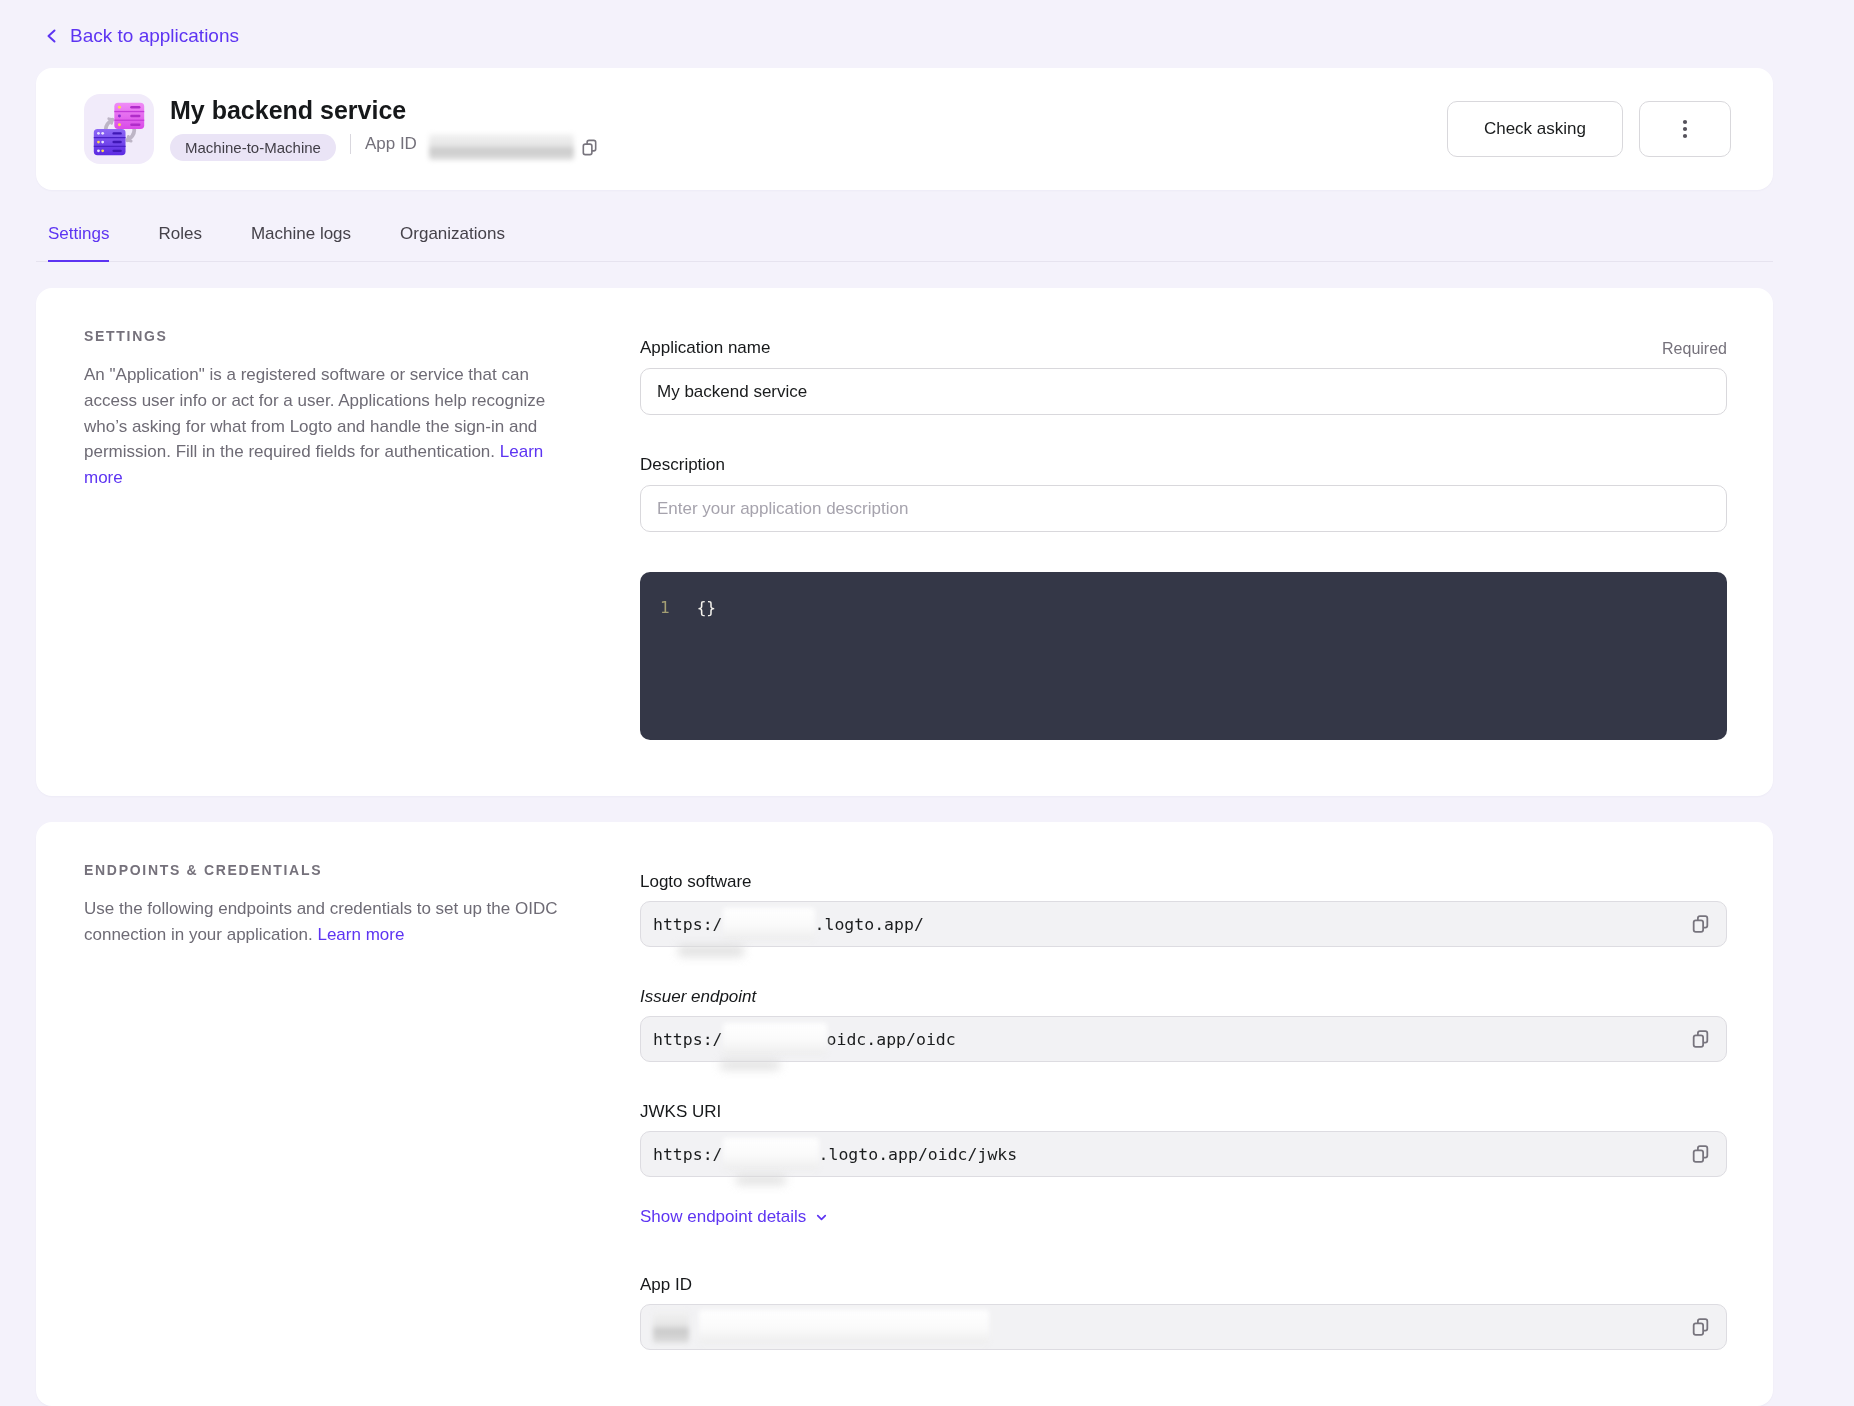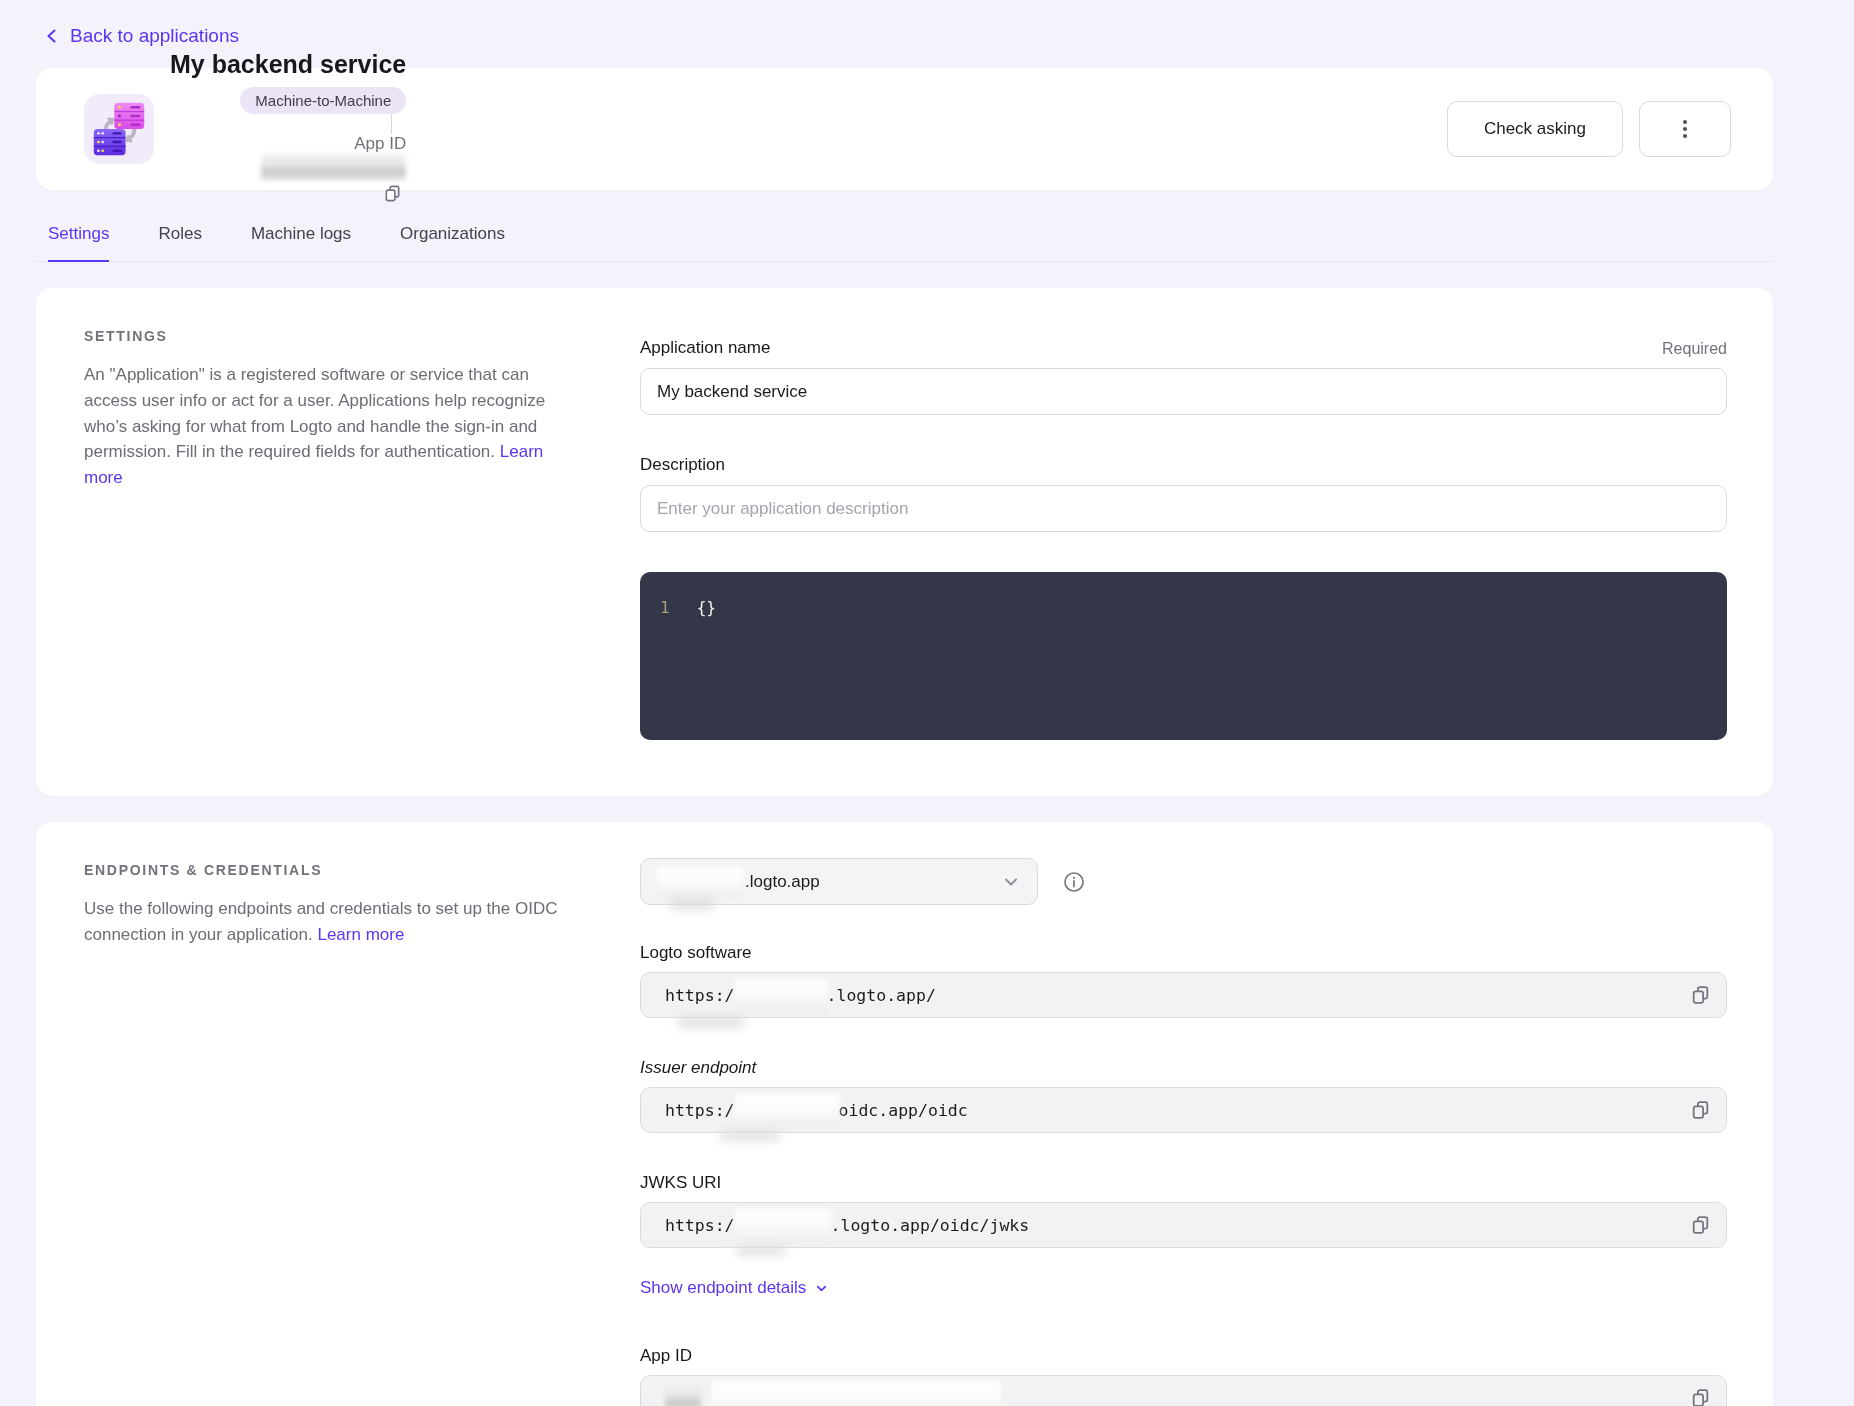--- a/index.html
+++ b/index.html
@@ -13,21 +13,21 @@
 
   
   .card { background:#fff; border-radius:16px; box-shadow:0 1px 2px rgba(40,30,80,0.03); }
 
   
   .header-card { margin-top:18px; height:122px; display:flex; align-items:center; padding:0 42px 0 48px; }
   .app-logo { width:70px; height:70px; border-radius:16px; background:#f1ebfa; flex-shrink:0;
               display:flex; align-items:center; justify-content:center; margin-right:16px; }
   .header-info { display:flex; flex-direction:column; gap:9px; }
   .app-title { font-size:25px; font-weight:700; color:#16181a; line-height:1.1; }
-  .meta-row { display:flex; align-items:flex-end;flex-direction:column; }
+  .meta-row { display:flex; align-items:flex-start; }
   .badge { background:#eae4f6; color:#403d46; font-size:15px; padding:5px 15px; border-radius:15px; }
   .meta-divider { width:1px; height:20px; background:#d9d7de; margin:0 14px; }
   .meta-label { font-size:17px; color:#73707a; }
   .header-actions { margin-left:auto; display:flex; gap:16px; }
   .btn { height:56px; background:#fff; border:1px solid #d9d8dc; border-radius:10px; cursor:pointer;
          font-family:"Liberation Sans",sans-serif; font-size:17px; font-weight:500; color:#1a1c1d; }
   .btn-guide { padding:0 36px; }
   .btn-kebab { width:92px; display:flex; align-items:center; justify-content:center; }
 
   
@@ -60,21 +60,21 @@
   .code-text { color:#f5f3ee; }
 
   
   .select-row { display:flex; align-items:center; margin-bottom:38px; position:relative; }
   .domain-select { width:398px; height:47px; background:#f4f4f6; border:1px solid #d9d8dc; border-radius:10px;
                    display:flex; align-items:center; padding:0 16px; cursor:pointer; font-size:17px; color:#1a1c1d; }
   .domain-select .chev { margin-left:auto; }
   .info-btn { margin-left:25px; background:none; border:none; cursor:pointer; display:flex; }
 
   .readonly-field { position:relative; height:46px; background:#f2f2f4; border:1px solid #dddce1; border-radius:10px;
-                    display:flex; align-items:center; padding:0 52px 0 24px;
+                    display:flex; align-items:center; padding:0 52px 0 12px;
                     font-family:"DejaVu Sans Mono",monospace; font-size:16.5px; color:#1a1c1d; }
   .copy-btn { position:absolute; right:11px; top:50%; transform:translateY(-50%); background:none; border:none;
               cursor:pointer; display:flex; padding:4px; }
   .copy rect { fill:none; stroke:#77747d; stroke-width:1.7; }
   .copy .front { fill:var(--occ,#fff); }
 
   .show-details { margin-top:30px; display:inline-flex; align-items:center; gap:8px; color:#5d34f2;
                   font-size:17px; font-weight:500; cursor:pointer; }
 
   
@@ -206,37 +206,20 @@
     </div>
   </div>
 
   <div class="card section-card">
     <div class="section-left">
       <div class="section-title">ENDPOINTS &amp; CREDENTIALS</div>
       <p class="section-desc"><span>Use the following endpoints and credentials to set up the OIDC connection in your application. </span><a class="learn-more">Learn more</a></p>
     </div>
     <div class="form-col">
 
-      <div class="select-row">
-        <div class="domain-select">
-          <span class="redact light" style="width:86px;height:30px;margin-right:2px;"></span>
-          <span>.logto.app</span>
-          <svg class="chev" width="20" height="20" viewBox="0 0 20 20">
-            <path d="M5 7.5 l5 5 l5 -5" fill="none" stroke="#8f8c96" stroke-width="1.8" stroke-linecap="round" stroke-linejoin="round"></path>
-          </svg>
-        </div>
-        <button class="info-btn">
-          <svg width="22" height="22" viewBox="0 0 20 20">
-            <circle cx="10" cy="10" r="8.2" fill="none" stroke="#77747d" stroke-width="1.5"></circle>
-            <circle cx="10" cy="6.3" r="1" fill="#77747d"></circle>
-            <line x1="10" y1="9" x2="10" y2="14" stroke="#77747d" stroke-width="1.6" stroke-linecap="round"></line>
-          </svg>
-        </button>
-        <span class="blur-stub" style="left:30px; top:40px; width:44px; height:12px;"></span>
-      </div>
 
       <div class="field-group">
         <div class="label-row" style="margin-bottom:9px;">
           <span class="field-label">Logto software</span>
         </div>
         <div class="readonly-field">
           <span>https:/</span>
             <span class="redact light" style="width:92px;height:32px;"></span>
             <span>.logto.app/</span>
           <button class="copy-btn">

